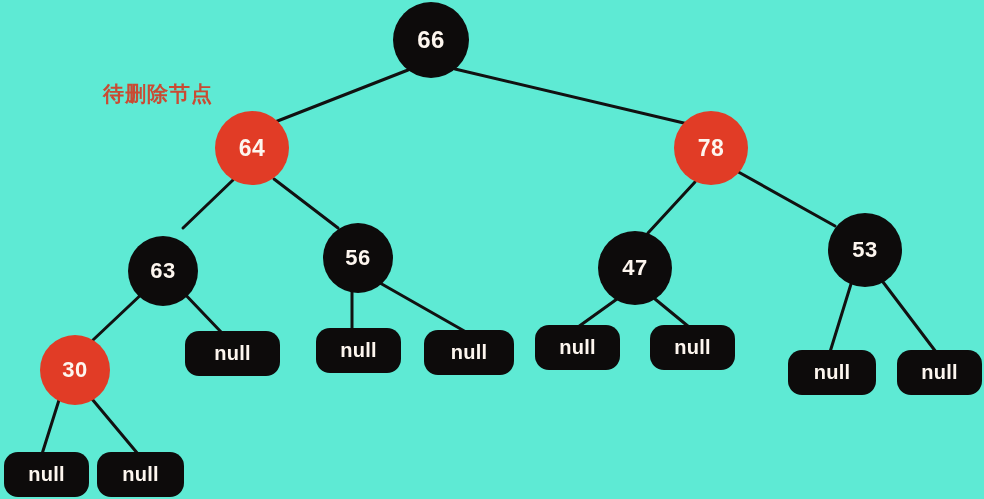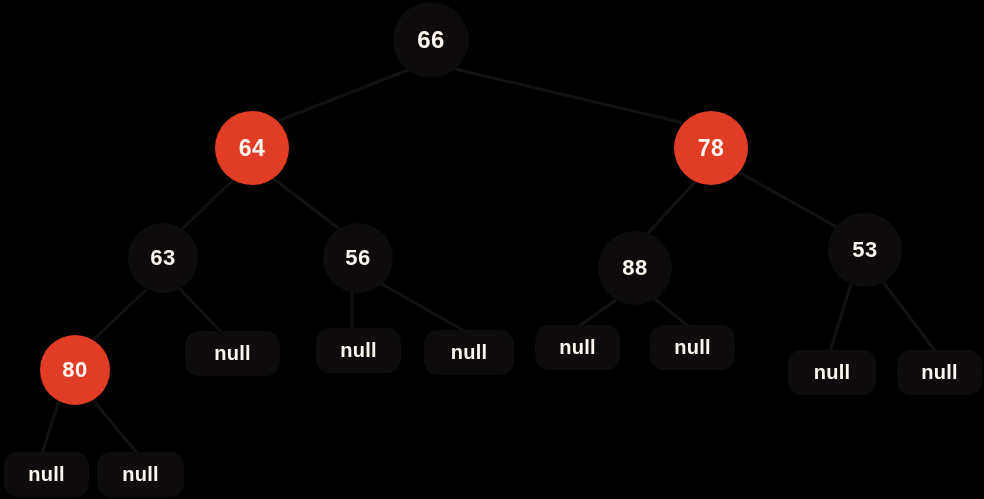--- a/index.html
+++ b/index.html
@@ -7,21 +7,21 @@
     padding: 0;
     background: #ffffff;
   }
   body {
     font-family: "Liberation Sans", sans-serif;
   }
   #canvas {
     position: relative;
     width: 984px;
     height: 499px;
-    background: #000000;
+    background: #5eead4;
     overflow: hidden;
   }
   #edges {
     position: absolute;
     left: 0;
     top: 0;
     width: 984px;
     height: 499px;
   }
   .node {
@@ -82,33 +82,34 @@
       <line x1="851" y1="284" x2="830" y2="352" stroke="#111111" stroke-width="3" stroke-linecap="round"></line>
       <line x1="883" y1="282" x2="936" y2="352" stroke="#111111" stroke-width="3" stroke-linecap="round"></line>
       <line x1="59" y1="400" x2="42" y2="454" stroke="#111111" stroke-width="3" stroke-linecap="round"></line>
       <line x1="92" y1="399" x2="138" y2="454" stroke="#111111" stroke-width="3" stroke-linecap="round"></line>
     </svg>
 
   <div id="nodes-layer">
       <div class="node black" style="left: 393px; top: 2px; width: 76px; height: 76px; font-size: 24px;">66</div>
       <div class="node red" style="left: 215px; top: 111px; width: 74px; height: 74px; font-size: 23px;">64</div>
       <div class="node red" style="left: 674px; top: 111px; width: 74px; height: 74px; font-size: 23px;">78</div>
-      <div class="node black" style="left: 128px; top: 223px; width: 70px; height: 70px; font-size: 22px;">63</div>
+      <div class="node black" style="left: 128px; top: 236px; width: 70px; height: 70px; font-size: 22px;">63</div>
       <div class="node black" style="left: 323px; top: 223px; width: 70px; height: 70px; font-size: 22px;">56</div>
-      <div class="node black" style="left: 598px; top: 231px; width: 74px; height: 74px; font-size: 22px;">88</div>
+      <div class="node black" style="left: 598px; top: 231px; width: 74px; height: 74px; font-size: 22px;">47</div>
       <div class="node black" style="left: 828px; top: 213px; width: 74px; height: 74px; font-size: 22px;">53</div>
-      <div class="node red" style="left: 40px; top: 335px; width: 70px; height: 70px; font-size: 22px;">80</div>
+      <div class="node red" style="left: 40px; top: 335px; width: 70px; height: 70px; font-size: 22px;">30</div>
     </div>
 
   <div id="leaves-layer">
       <div class="nullbox" style="left: 185px; top: 331px; width: 95px; height: 45px;">null</div>
       <div class="nullbox" style="left: 316px; top: 328px; width: 85px; height: 45px;">null</div>
       <div class="nullbox" style="left: 424px; top: 330px; width: 90px; height: 45px;">null</div>
       <div class="nullbox" style="left: 535px; top: 325px; width: 85px; height: 45px;">null</div>
       <div class="nullbox" style="left: 650px; top: 325px; width: 85px; height: 45px;">null</div>
       <div class="nullbox" style="left: 788px; top: 350px; width: 88px; height: 45px;">null</div>
       <div class="nullbox" style="left: 897px; top: 350px; width: 85px; height: 45px;">null</div>
       <div class="nullbox" style="left: 4px; top: 452px; width: 85px; height: 45px;">null</div>
       <div class="nullbox" style="left: 97px; top: 452px; width: 87px; height: 45px;">null</div>
     </div>
 
+  <div class="annotation" id="annotation" style="left: 103px; top: 80px;">待删除节点</div>
 
 </div>
 
 </body></html>

